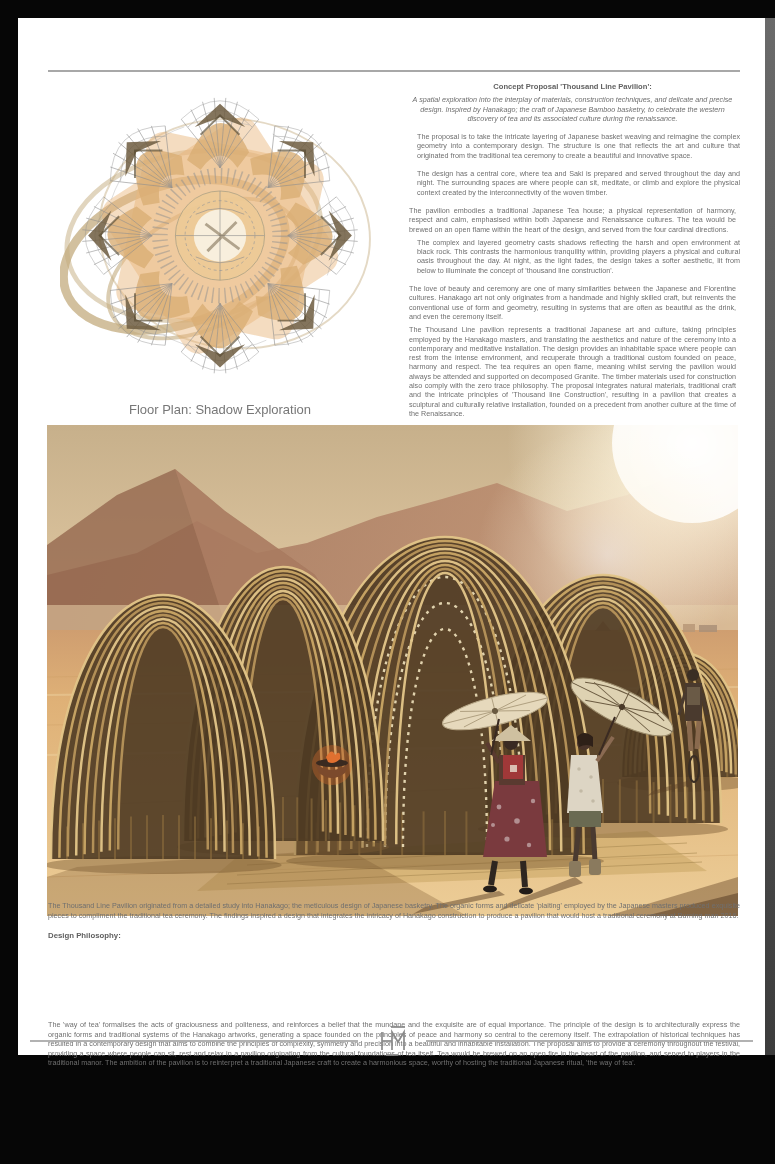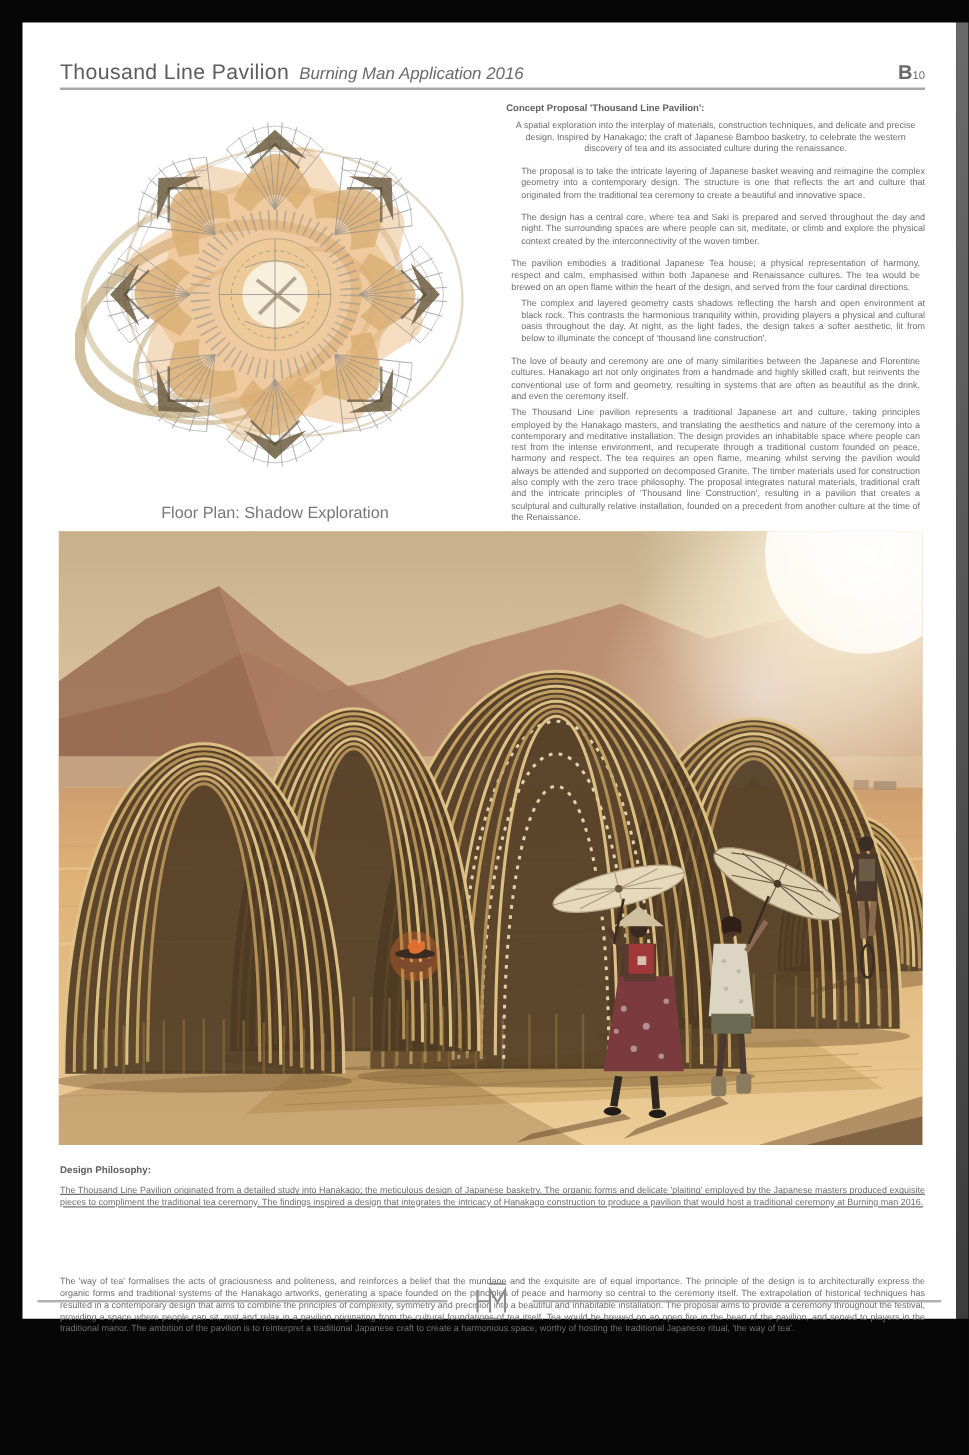--- a/index.html
+++ b/index.html
@@ -16,49 +16,45 @@
   .pagemark .b{font-size:16px;font-weight:bold;}
   .pagemark .n{font-size:9px;}
   .hdr-rule{position:absolute;left:30px;top:52px;width:692px;height:2px;background:var(--rule,#a8a8a8);}
   
   .plan{position:absolute;left:42px;top:64px;width:320px;height:313px;}
   .plan-caption{position:absolute;left:42px;top:384px;width:320px;text-align:center;
                 font-size:13px;color:#777;}
   
   .concept{position:absolute;left:387px;top:64px;width:335px;color:var(--text,#6f6f6f);
            font-size:7.2px;line-height:9.3px;text-align:justify;}
-  .concept h3{margin:0 0 4px 0;text-align:left;font-size:7.6px;font-weight:bold;color:#616161;}
-  .concept .intro{text-align:center;margin:0 0 9px 0;}
+  .concept h3{margin:0 0 4px 0;text-align:center;font-size:7.6px;font-weight:bold;color:#616161;}
+  .concept .intro{text-align:center;font-style:italic;margin:0 0 9px 0;}
   .concept p{margin:0 0 9px 12px;}
   .concept p.tight{margin:4px;}
   
   .photo{position:absolute;left:29px;top:407px;width:691px;height:491px;background:#d9c09a;}
   .photo svg{display:block;}
   
   .dp-head{position:absolute;left:30px;top:913px;font-size:7.8px;font-weight:bold;color:#5e5e5e;}
-  .dp1{position:absolute;left:30px;top:929px;width:692px;font-size:7.2px;line-height:9.5px;
-       text-align:justify;color:var(--text,#6f6f6f);text-decoration:underline;}
+  .dp1{position:absolute;left:30px;top:883px;width:692px;font-size:7.2px;line-height:9.5px;
+       text-align:justify;color:var(--text,#6f6f6f);}
   .dp2{position:absolute;left:30px;top:1002px;width:692px;font-size:7.2px;line-height:9.5px;
        text-align:justify;color:var(--text,#6f6f6f);}
   
   .footer{position:absolute;left:12px;top:1008px;width:723px;height:30px;
           display:flex;align-items:center;justify-content:center;}
   .footer .line{flex:1;height:2px;background:#b2b2b2;}
   .footer .logo{margin:0 14px;}
 </style>
 </head>
 <body>
 
 <div class="canvas">
   <div class="page">
 
-    <div class="hdr">
-      <span class="hdr-title">Thousand Line Pavilion</span><span class="hdr-sub">Burning Man Application 2016</span>
-      <span class="pagemark"><span class="b">B</span><span class="n">10</span></span>
-    </div>
     <div class="hdr-rule"></div>
 
     <div class="plan">
       <svg viewBox="0 0 330 310" width="320" height="313">
 
         <g fill="none" stroke="#c3ab7e">
           <ellipse cx="118" cy="172" rx="118" ry="72" stroke-width="9" opacity=".75" transform="rotate(-18 118 172)"></ellipse>
           <ellipse cx="138" cy="152" rx="132" ry="86" stroke-width="5" opacity=".5" transform="rotate(-10 138 152)"></ellipse>
           <ellipse cx="148" cy="186" rx="106" ry="60" stroke-width="4" opacity=".6" transform="rotate(-27 148 186)"></ellipse>
           <ellipse cx="180" cy="150" rx="140" ry="118" stroke-width="2" opacity=".45" transform="rotate(8 180 150)"></ellipse>

